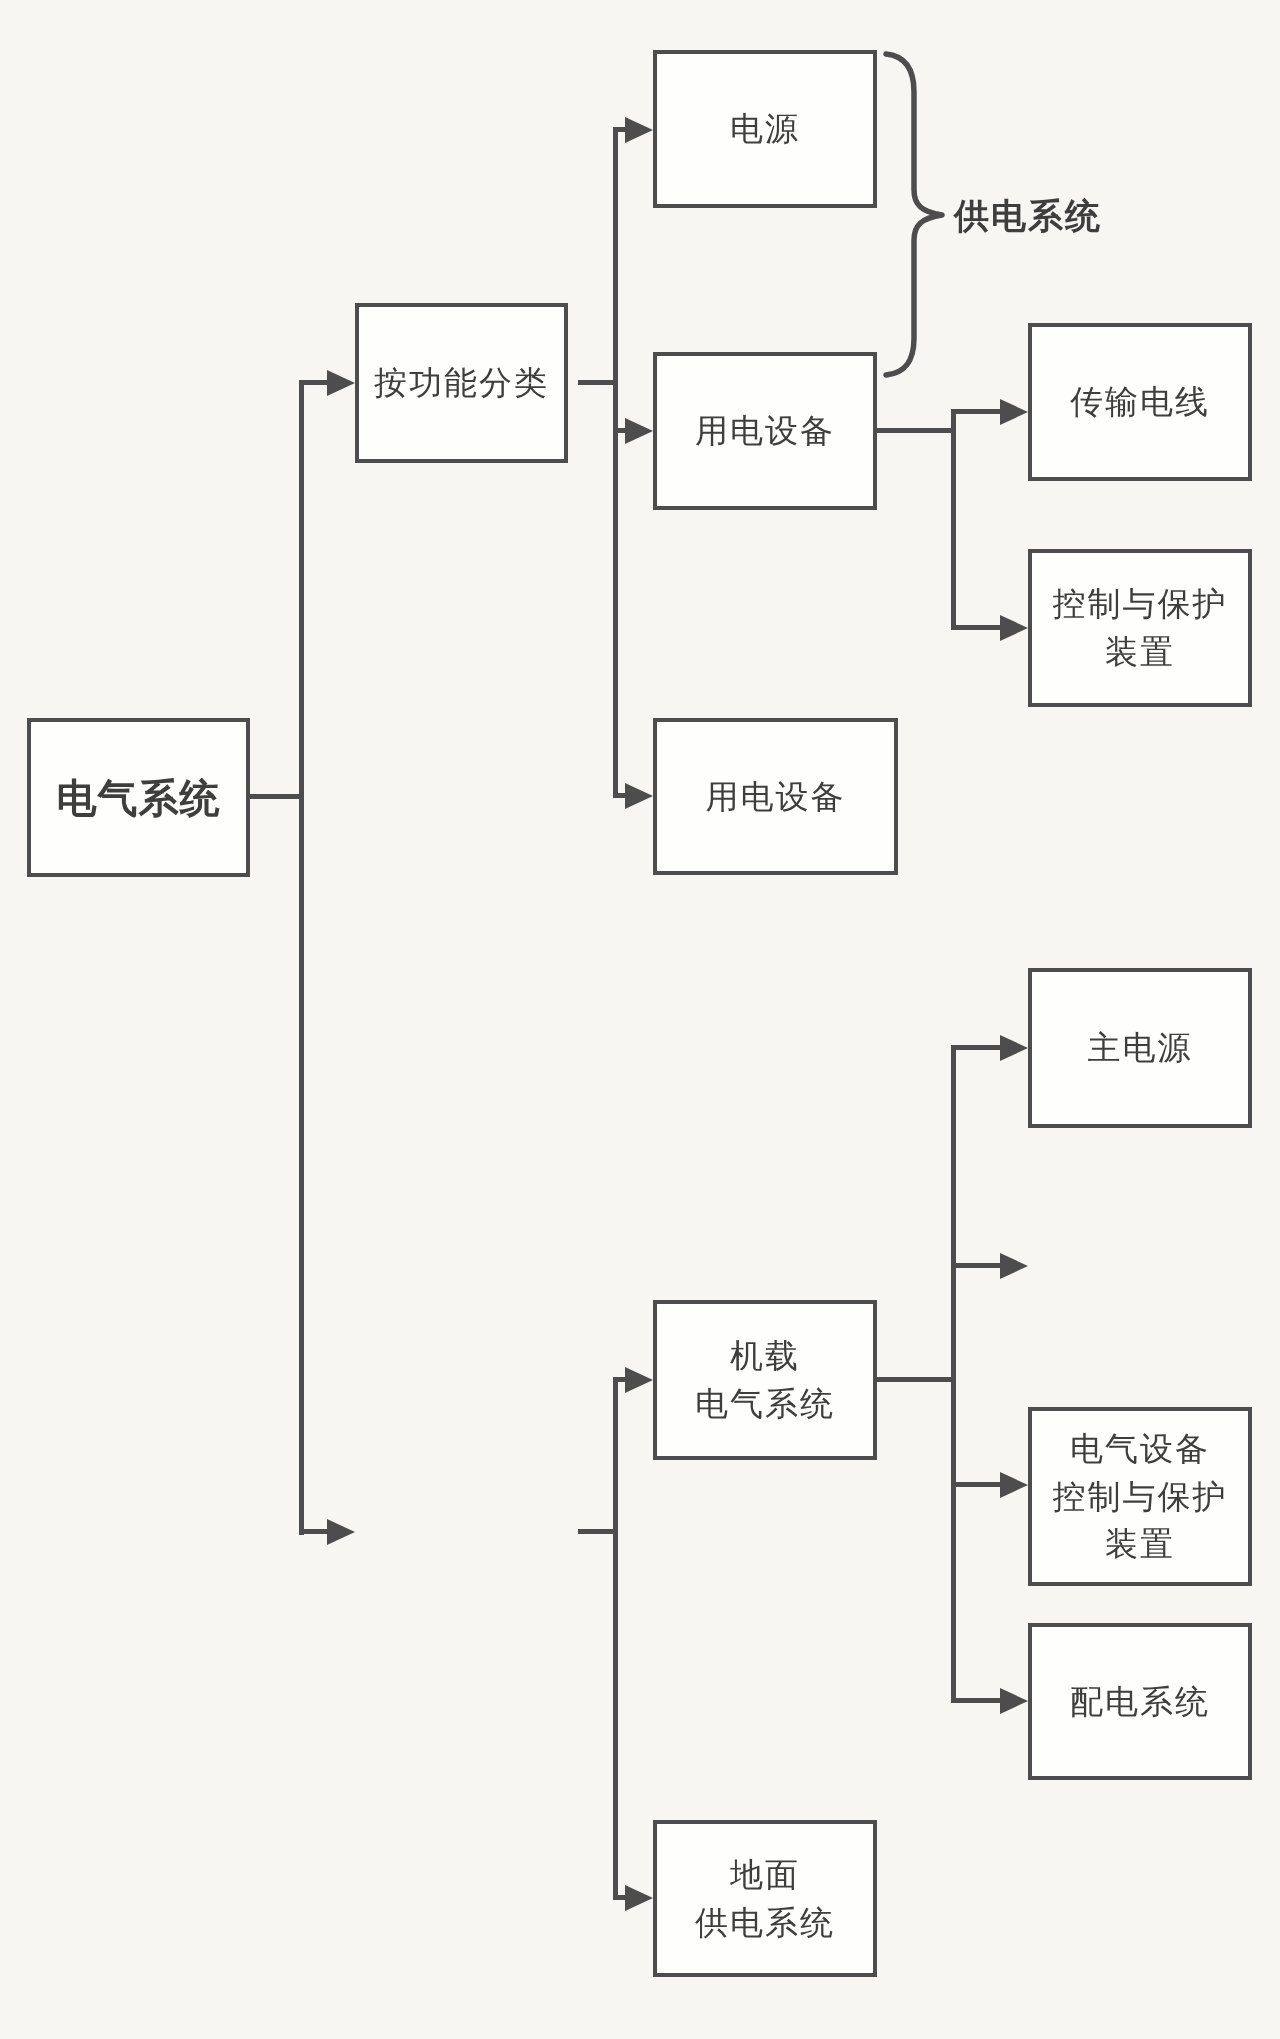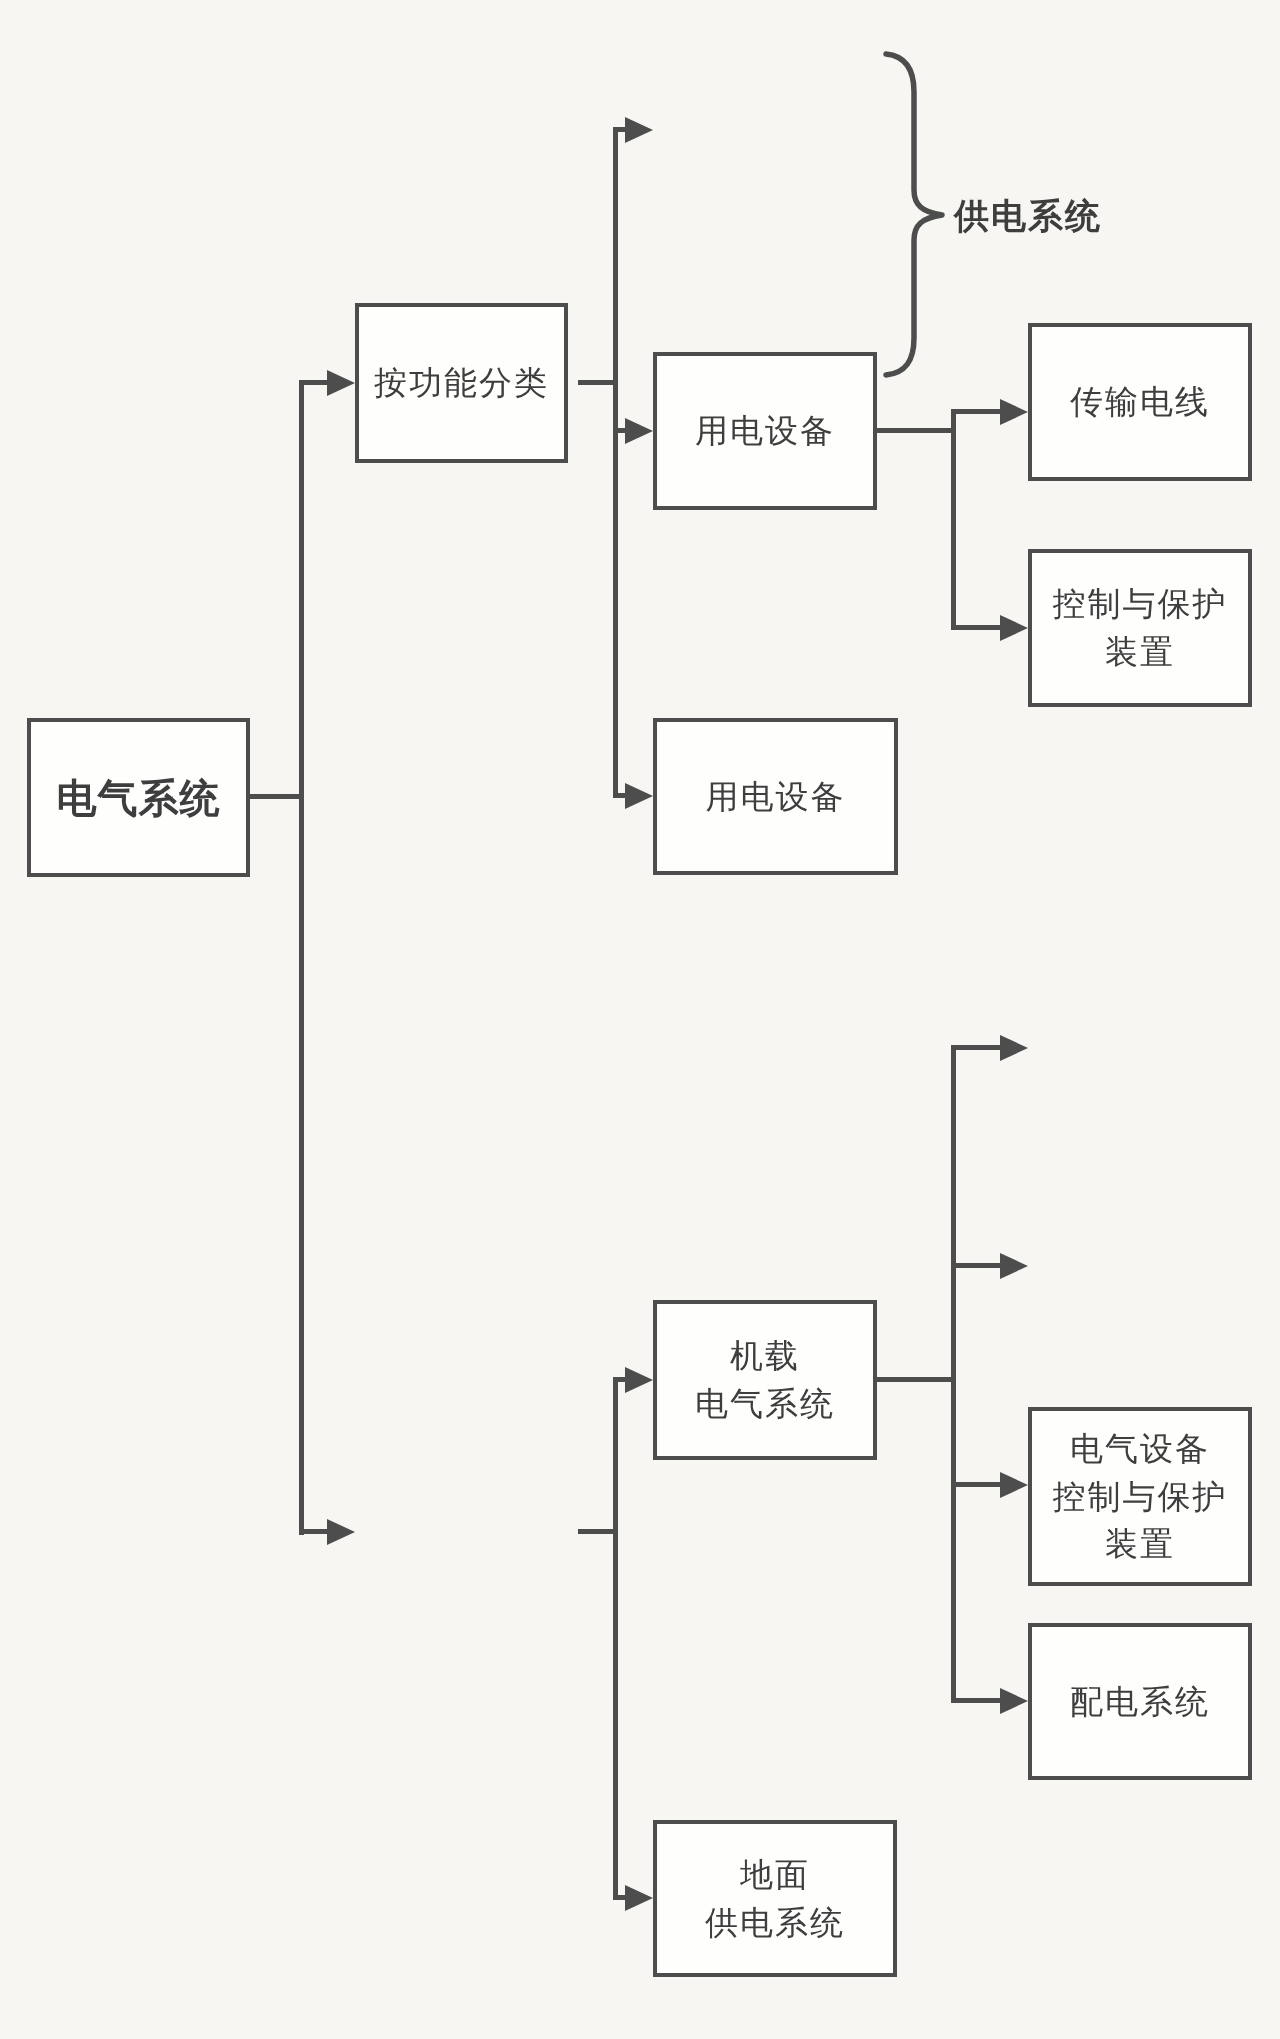--- a/index.html
+++ b/index.html
@@ -110,48 +110,54 @@
 
   <div class="box root" style="left:27px;top:718px;width:223px;height:159px">
     <span class="node-label">电气系统</span>
   </div>
 
   <div class="box" style="left:355px;top:303px;width:213px;height:160px">
     <span class="node-label">按功能分类</span>
   </div>
 
 
+  <div class="box" style="left:653px;top:50px;width:224px;height:158px">
+    <span class="node-label">电源</span>
+  </div>
 
   <div class="box" style="left:653px;top:352px;width:224px;height:158px">
     <span class="node-label">用电设备</span>
   </div>
 
   <div class="box" style="left:653px;top:718px;width:245px;height:157px">
     <span class="node-label">用电设备</span>
   </div>
 
   <div class="box" style="left:653px;top:1300px;width:224px;height:160px">
     <span class="node-label">机载
 电气系统</span>
   </div>
 
-  <div class="box" style="left:653px;top:1820px;width:244px;height:157px">
+  <div class="box" style="left:653px;top:1820px;width:224px;height:157px">
     <span class="node-label">地面
 供电系统</span>
   </div>
 
   <div class="box" style="left:1028px;top:323px;width:224px;height:158px">
     <span class="node-label">传输电线</span>
   </div>
 
   <div class="box" style="left:1028px;top:549px;width:224px;height:158px">
     <span class="node-label">控制与保护
 装置</span>
   </div>
 
+  <div class="box" style="left:1028px;top:968px;width:224px;height:160px">
+    <span class="node-label">主电源</span>
+  </div>
 
 
   <div class="box" style="left:1028px;top:1407px;width:224px;height:179px">
     <span class="node-label">电气设备
 控制与保护
 装置</span>
   </div>
 
   <div class="box" style="left:1028px;top:1623px;width:224px;height:157px">
     <span class="node-label">配电系统</span>

